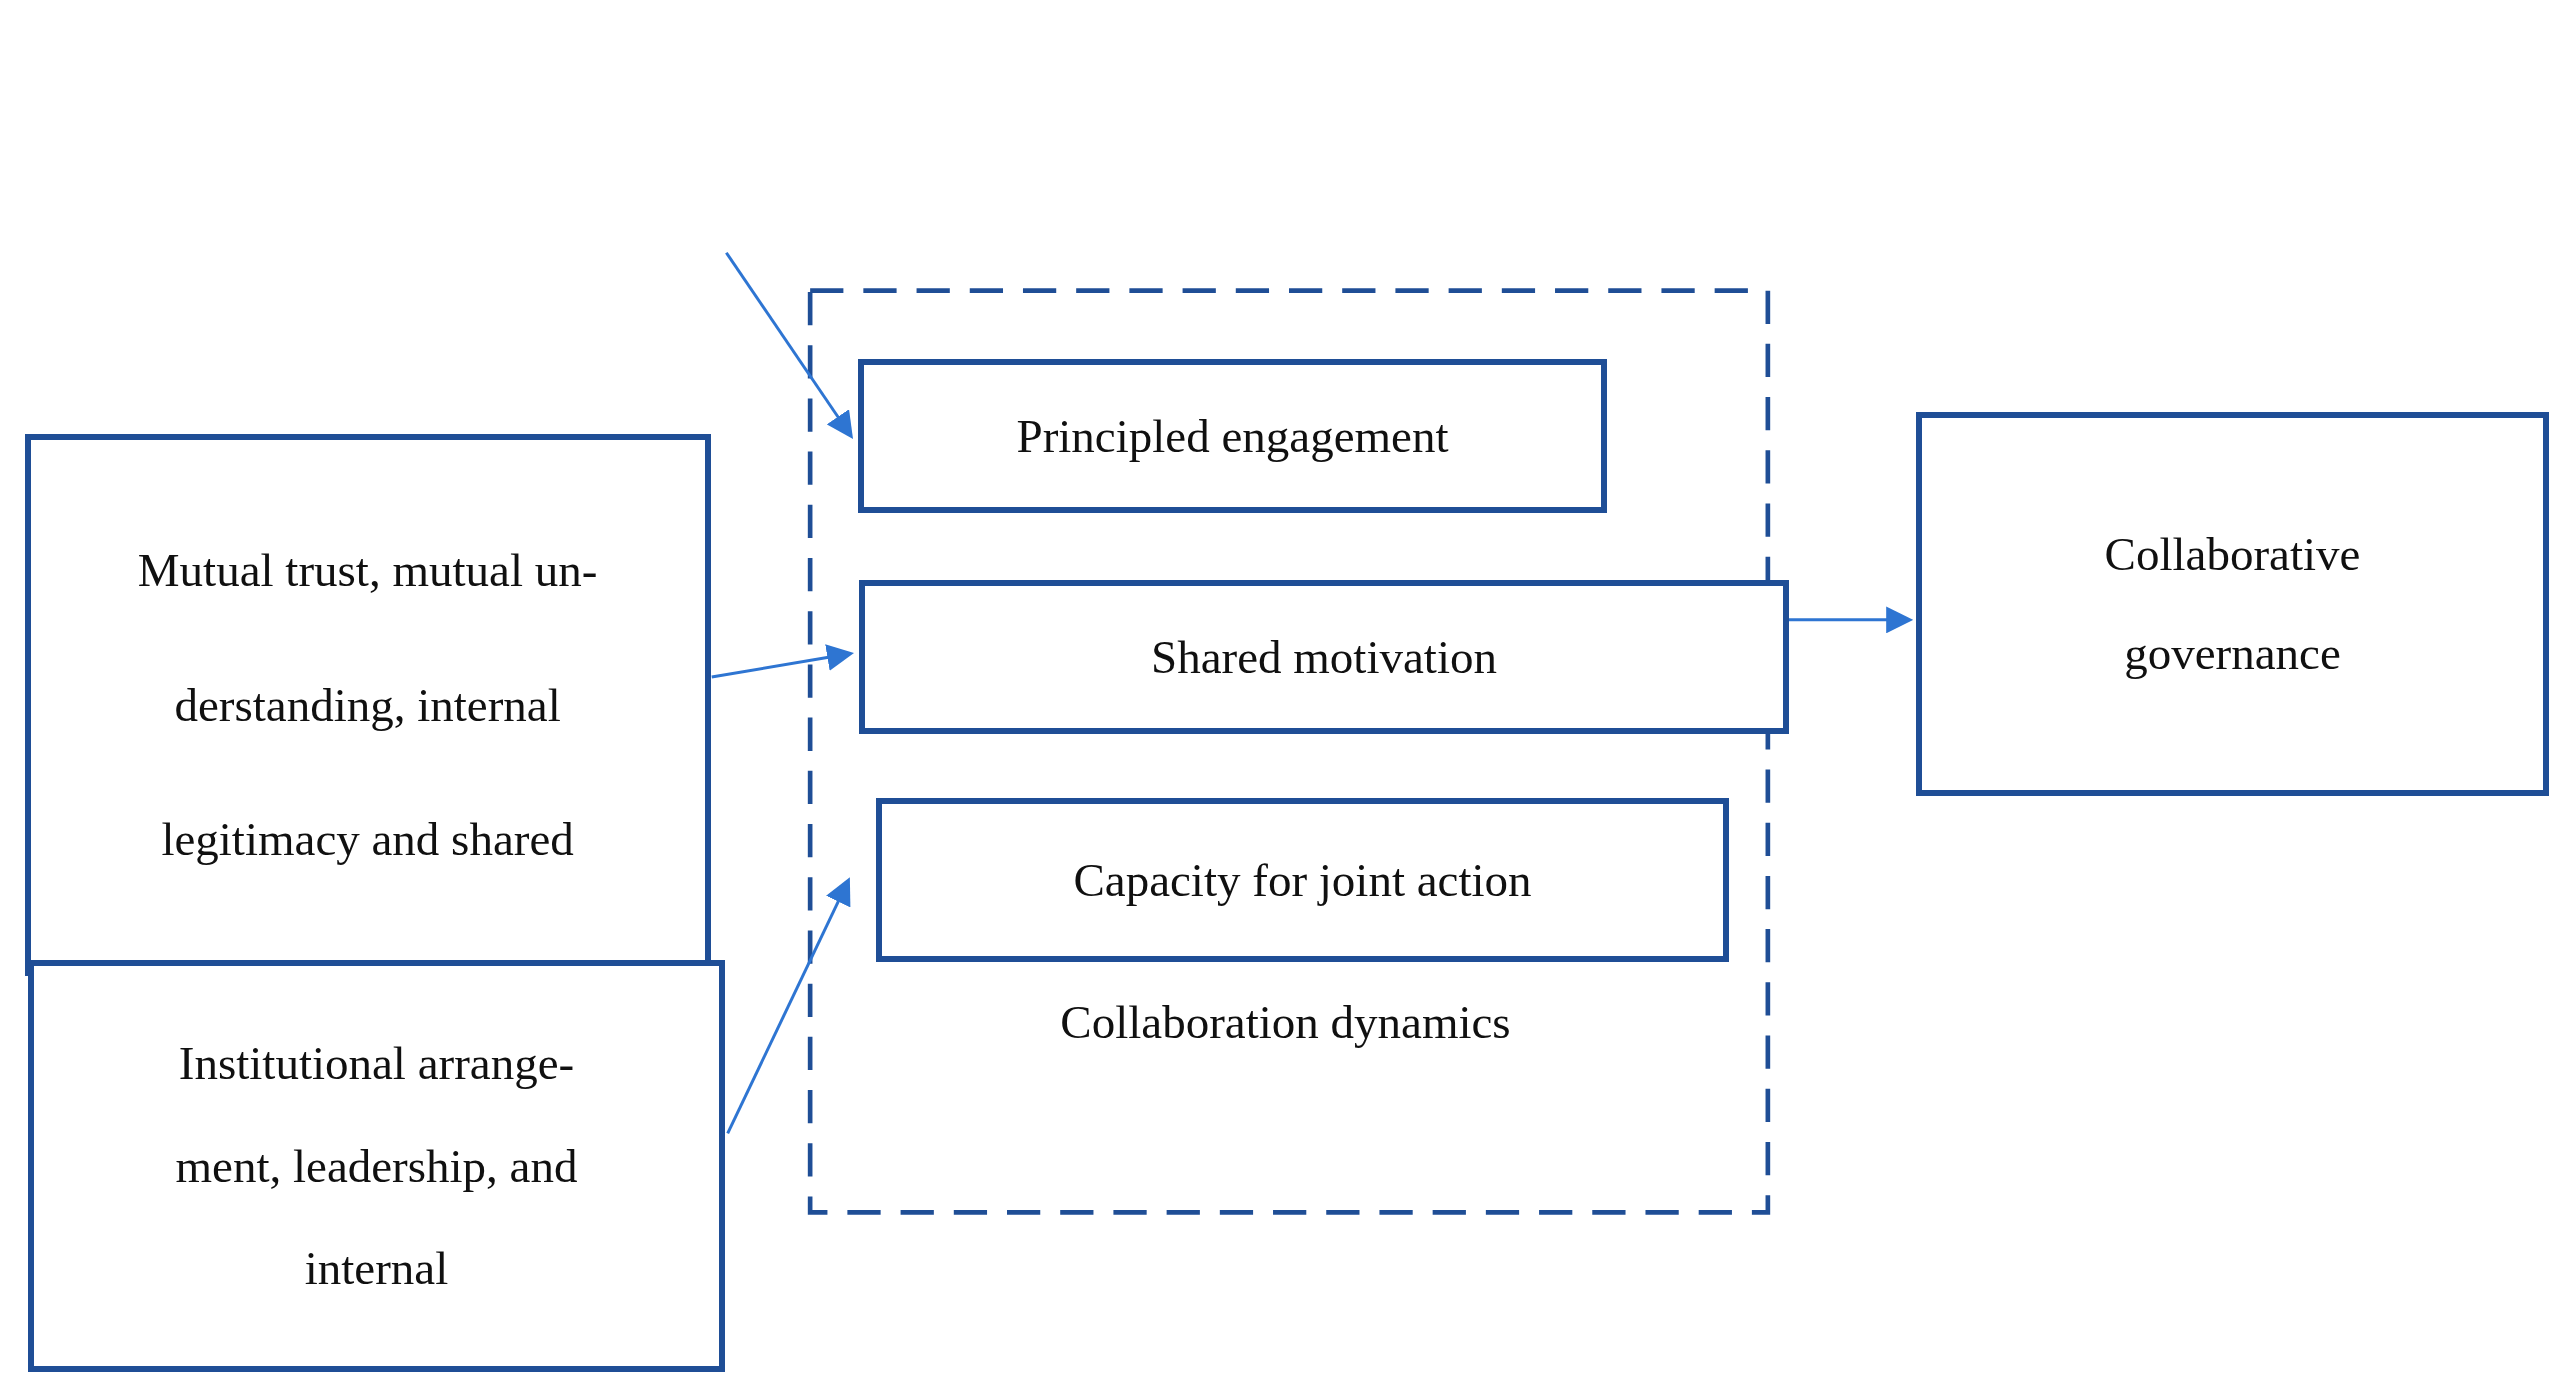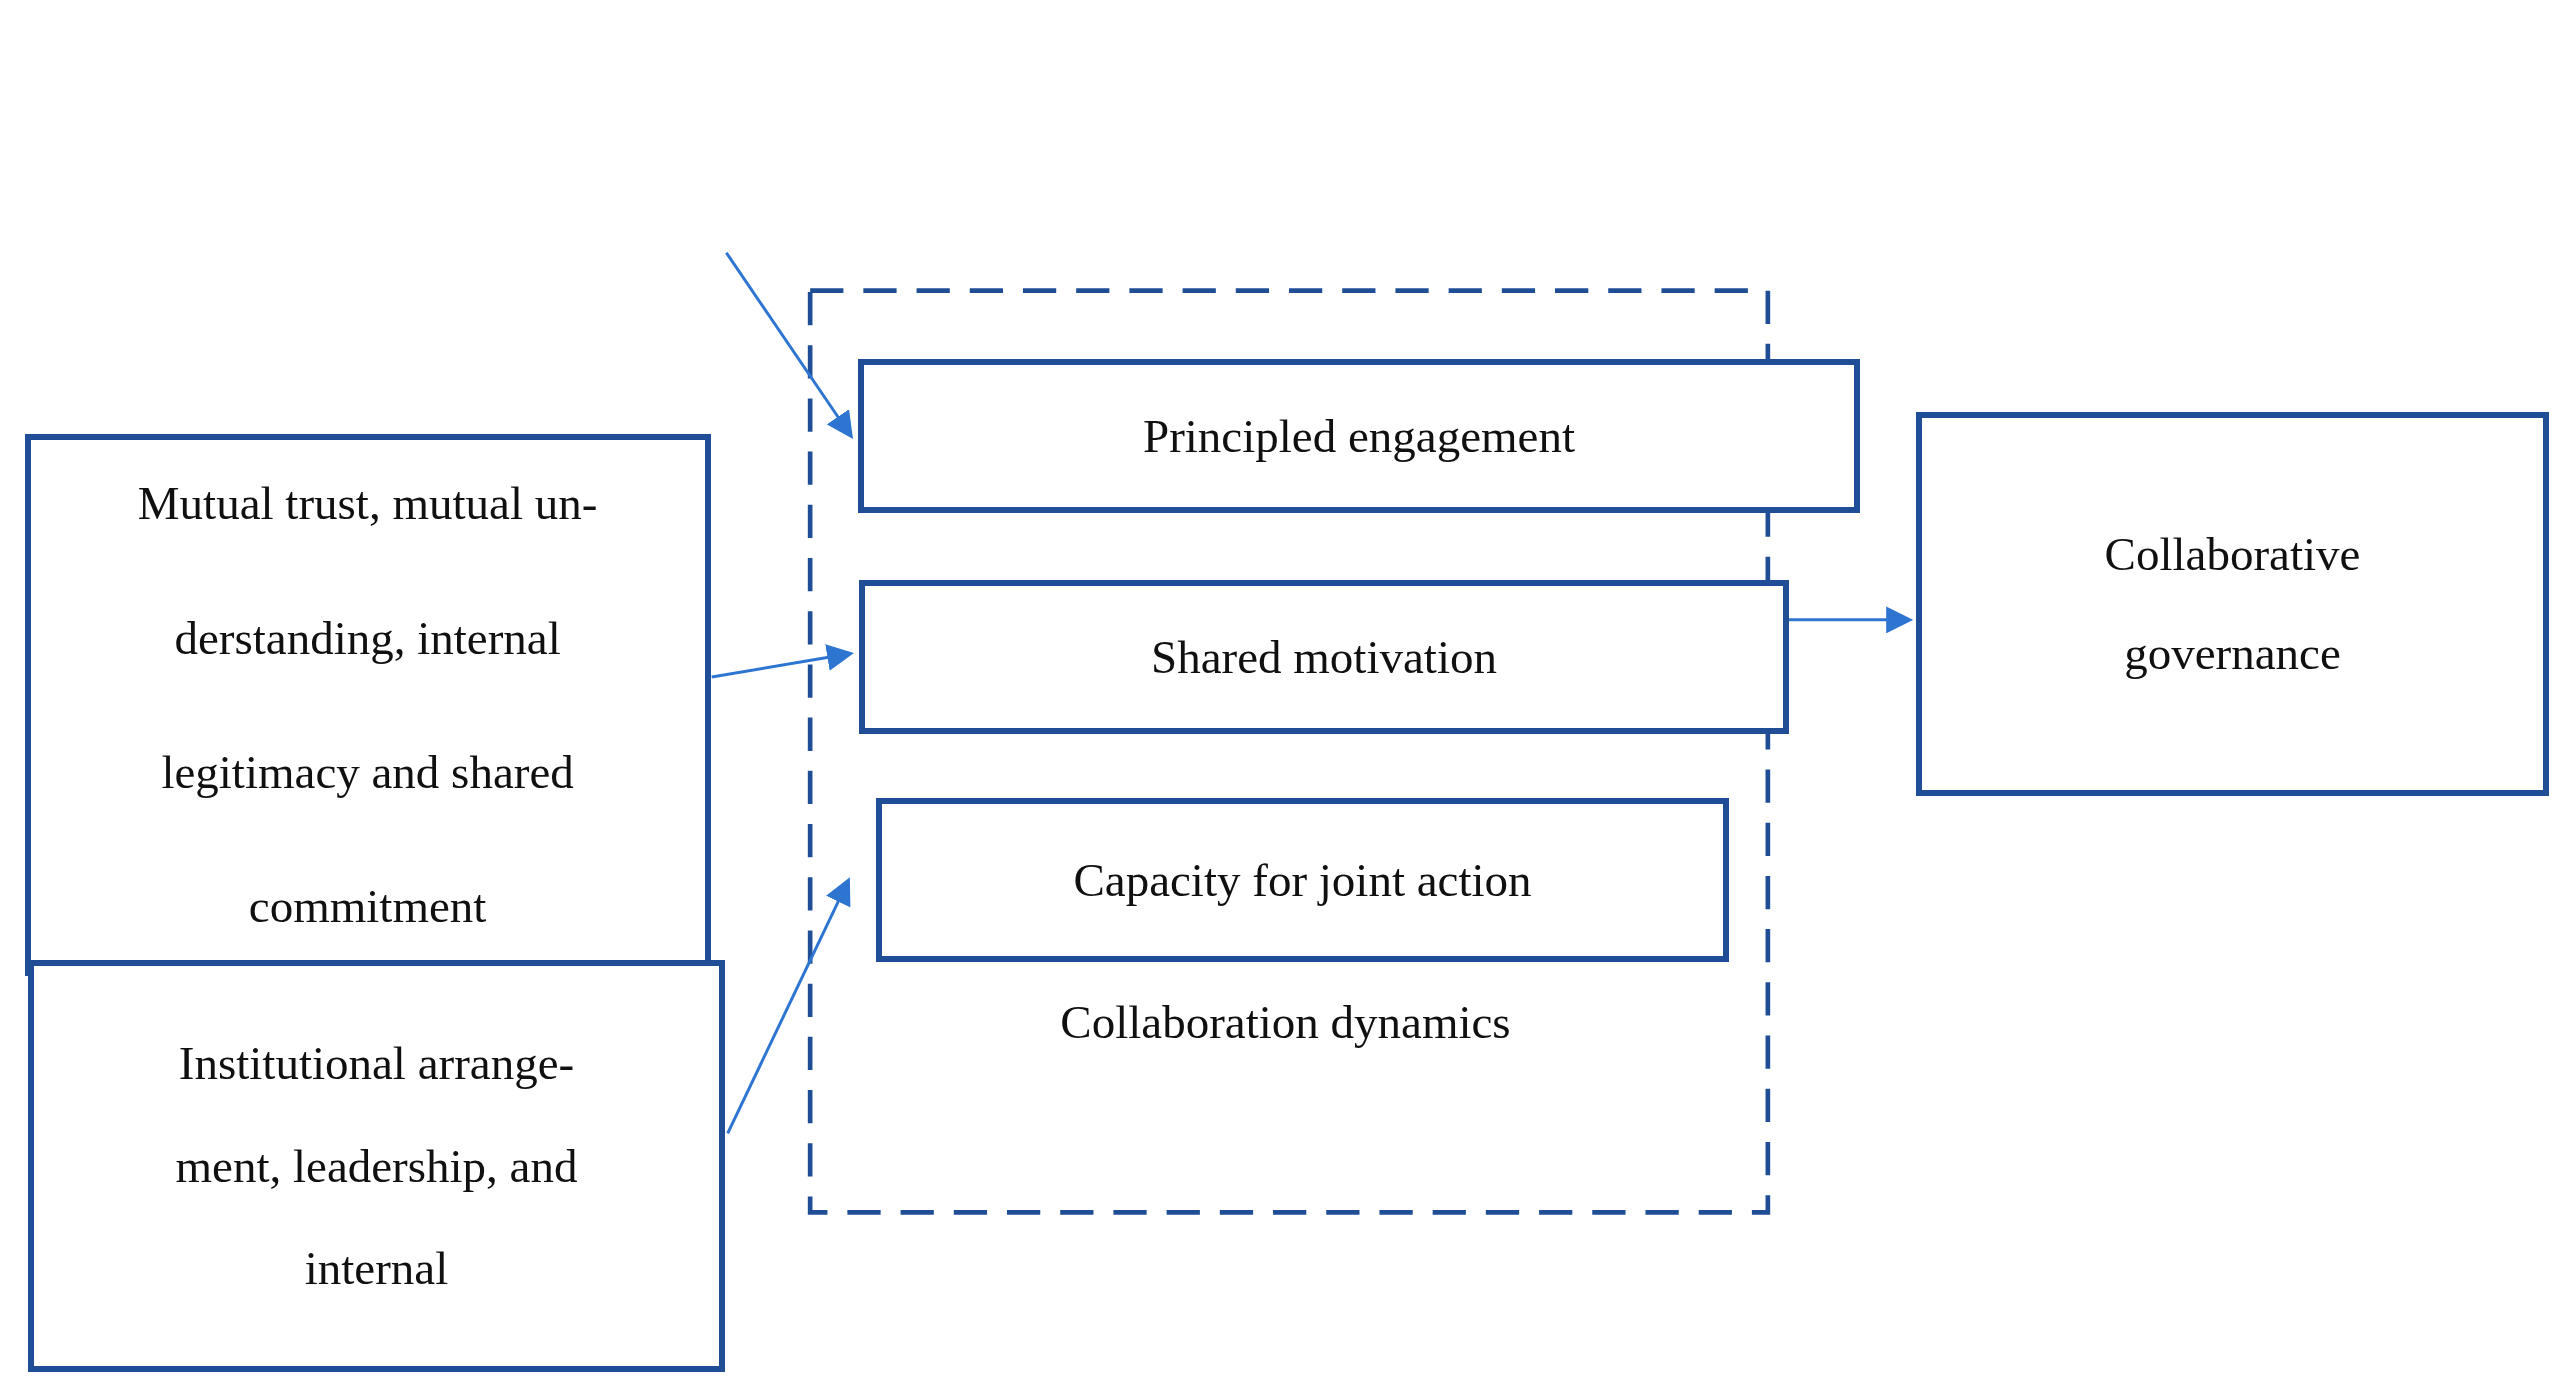--- a/index.html
+++ b/index.html
@@ -31,21 +31,21 @@
     font-size:47px;
     line-height:2.18;
   }
   .box .line{white-space:nowrap;}
   .single{flex-direction:row;line-height:1;}
   
   #box-discovery   {left:27px;  top:25px;   width:698px; height:353px;}
   #box-mutual      {left:24.6px;  top:434px;  width:686px; height:542px;gap:32px;}
   #box-institution {left:28px;  top:960px; width:697px; height:412px;}
   
-  #box-principled  {left:858px; top:359px;  width:1002px; height:154px;}
+  #box-principled  {left:858px; top:359px;  width:749px; height:154px;}
   #box-shared      {left:859px; top:580px;  width:930px; height:154px;}
   #box-capacity    {left:859px; top:798px; width:853px; height:164px;margin-left:17px;}
   #label-dynamics{
     position:absolute;
     left:858px; top:994px; width:855px;
     text-align:center;
     font-size:47px;
     line-height:1.2;
     white-space:nowrap;
   }
@@ -85,21 +85,20 @@
     <line class="arrow" x1="1070" y1="1018" x2="1248" y2="988" marker-end="url(#head)"></line>
     <line class="arrow" x1="1094" y1="1704" x2="1262" y2="1352" marker-end="url(#head)"></line>
     <line class="arrow" x1="2660" y1="932" x2="2840" y2="932" marker-end="url(#head)"></line>
   </svg>
 
 
   <div class="box" id="box-mutual">
     <div class="line">Mutual trust, mutual un-</div>
     <div class="line">derstanding, internal</div>
     <div class="line">legitimacy and shared</div>
-    <div class="line">commitment</div>
   </div>
 
   <div class="box" id="box-institution">
     <div class="line">Institutional arrange-</div>
     <div class="line">ment, leadership, and</div>
     <div class="line">internal</div>
   </div>
 
   <div class="box single" id="box-principled">
     <span class="line">Principled engagement</span>

